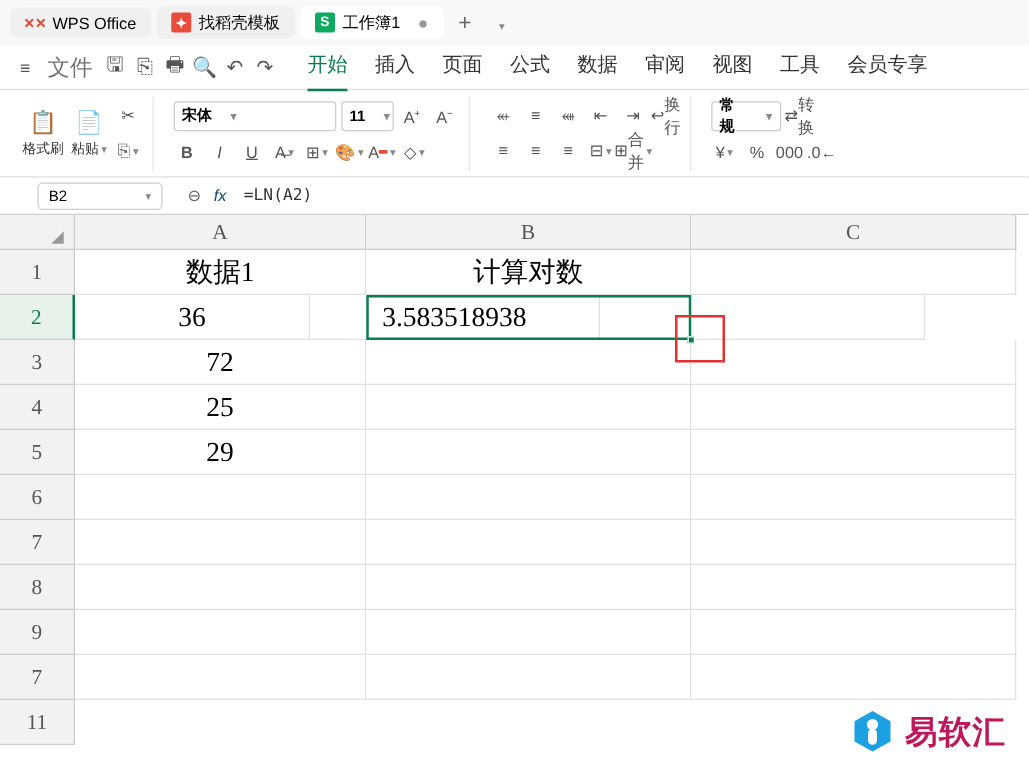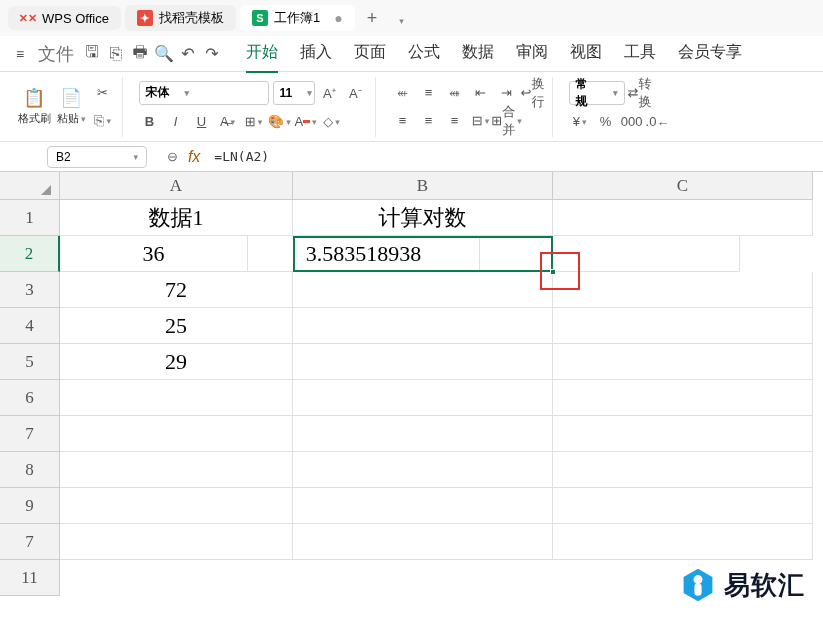--- a/index.html
+++ b/index.html
@@ -37,26 +37,26 @@
 .tb-sel { height: 24px; border: 1px solid #ccc; border-radius: 3px; padding: 0 6px; font-size: 12px; display: flex; align-items: center; gap: 15px; background: #fff; font-weight: bold; }
 .tb-sel .caret { font-size: 9px; color: #888; }
 .font-name { width: 130px; }
 .font-size { width: 42px; }
 .color-bar { width: 16px; height: 3px; display: inline-block; }
 .bar-yellow { background: #ffc000; }
 .bar-red { background: #e74c3c; }
 .num-fmt { width: 56px; }
 
 
-.formulabar { height: 30px; display: flex; align-items: center; border-bottom: 1px solid #d0d0d0; padding-left: 47px; }
+.formulabar { height: 30px; display: flex; align-items: center; border-bottom: 1px solid #d0d0d0; padding-left: 30px; }
 .namebox { width: 100px; height: 22px; border: 1px solid #ccc; border-radius: 4px; padding: 0 8px; font-size: 12px; display: flex; align-items: center; justify-content: space-between; background: #fff; }
 .namebox .caret { font-size: 9px; color: #888; }
 .fx-area { display: flex; align-items: center; gap: 10px; margin-left: 20px; }
 .fx-icon { font-size: 13px; color: #666; cursor: pointer; }
-.fx-label { font-style: italic; font-size: 16px; color: #a16207; }
+.fx-label { font-style: italic; font-size: 13px; color: #0c4a6e; }
 .formula-input { font-family: "SimSun", monospace; font-size: 13px; color: #333; padding-left: 4px; }
 
 
 .grid { position: relative; }
 .corner { position: absolute; left: 0; top: 0; width: 60px; height: 28px; background: #f2f2f2; border-right: 1px solid #ccc; border-bottom: 1px solid #ccc; display: flex; align-items: center; justify-content: center; }
 .tri { width: 0; height: 0; border-left: 10px solid transparent; border-bottom: 10px solid #999; margin-left: 32px; margin-top: 8px; }
 .colheaders { position: absolute; left: 60px; top: 0; display: flex; height: 28px; }
 .colh { background: #f2f2f2; border-right: 1px solid #ccc; border-bottom: 1px solid #ccc; display: flex; align-items: center; justify-content: center; font-size: 17px; color: #555; font-family: "Times New Roman", serif; }
 .rowheaders { position: absolute; left: 0; top: 28px; width: 60px; }
 .rowh { height: 36px; background: #f2f2f2; border-right: 1px solid #ccc; border-bottom: 1px solid #ccc; display: flex; align-items: center; justify-content: center; font-size: 17px; color: #555; font-family: "Times New Roman", serif; }
@@ -64,21 +64,21 @@
 .cells { position: absolute; left: 60px; top: 28px; }
 .cellrow { display: flex; height: 36px; }
 .cell { border-right: 1px solid #e0e0e0; border-bottom: 1px solid #e0e0e0; display: flex; align-items: center; justify-content: center; font-family: "SimSun", serif; font-size: 22px; color: #000; background: #fff; }
 .selected-cell { position: absolute; border: 2px solid #0a7d4f; pointer-events: none; }
 .fill-handle { position: absolute; width: 6px; height: 6px; background: #0a7d4f; border: 1px solid #fff; }
 .annot-box { position: absolute; border: 2px solid #e03030; pointer-events: none; }
 
 
 .watermark { position: absolute; right: 18px; bottom: 14px; display: flex; align-items: center; gap: 8px; }
 .wm-icon { width: 36px; height: 36px; }
-.wm-text { font-size: 26px; font-weight: 700; color: #0f172a; letter-spacing: 1px; }
+.wm-text { font-size: 26px; font-weight: 700; color: #be185d; letter-spacing: 1px; }
 
 .chev::after { content: "▾"; font-size: 9px; color: #888; margin-left: 2px; }
 </style>
 </head>
 <body>
 
 <div class="titlebar">
   <div class="app-tab">
     <span class="app-icon icon-wps">✕✕</span>
     <span>WPS Office</span>

